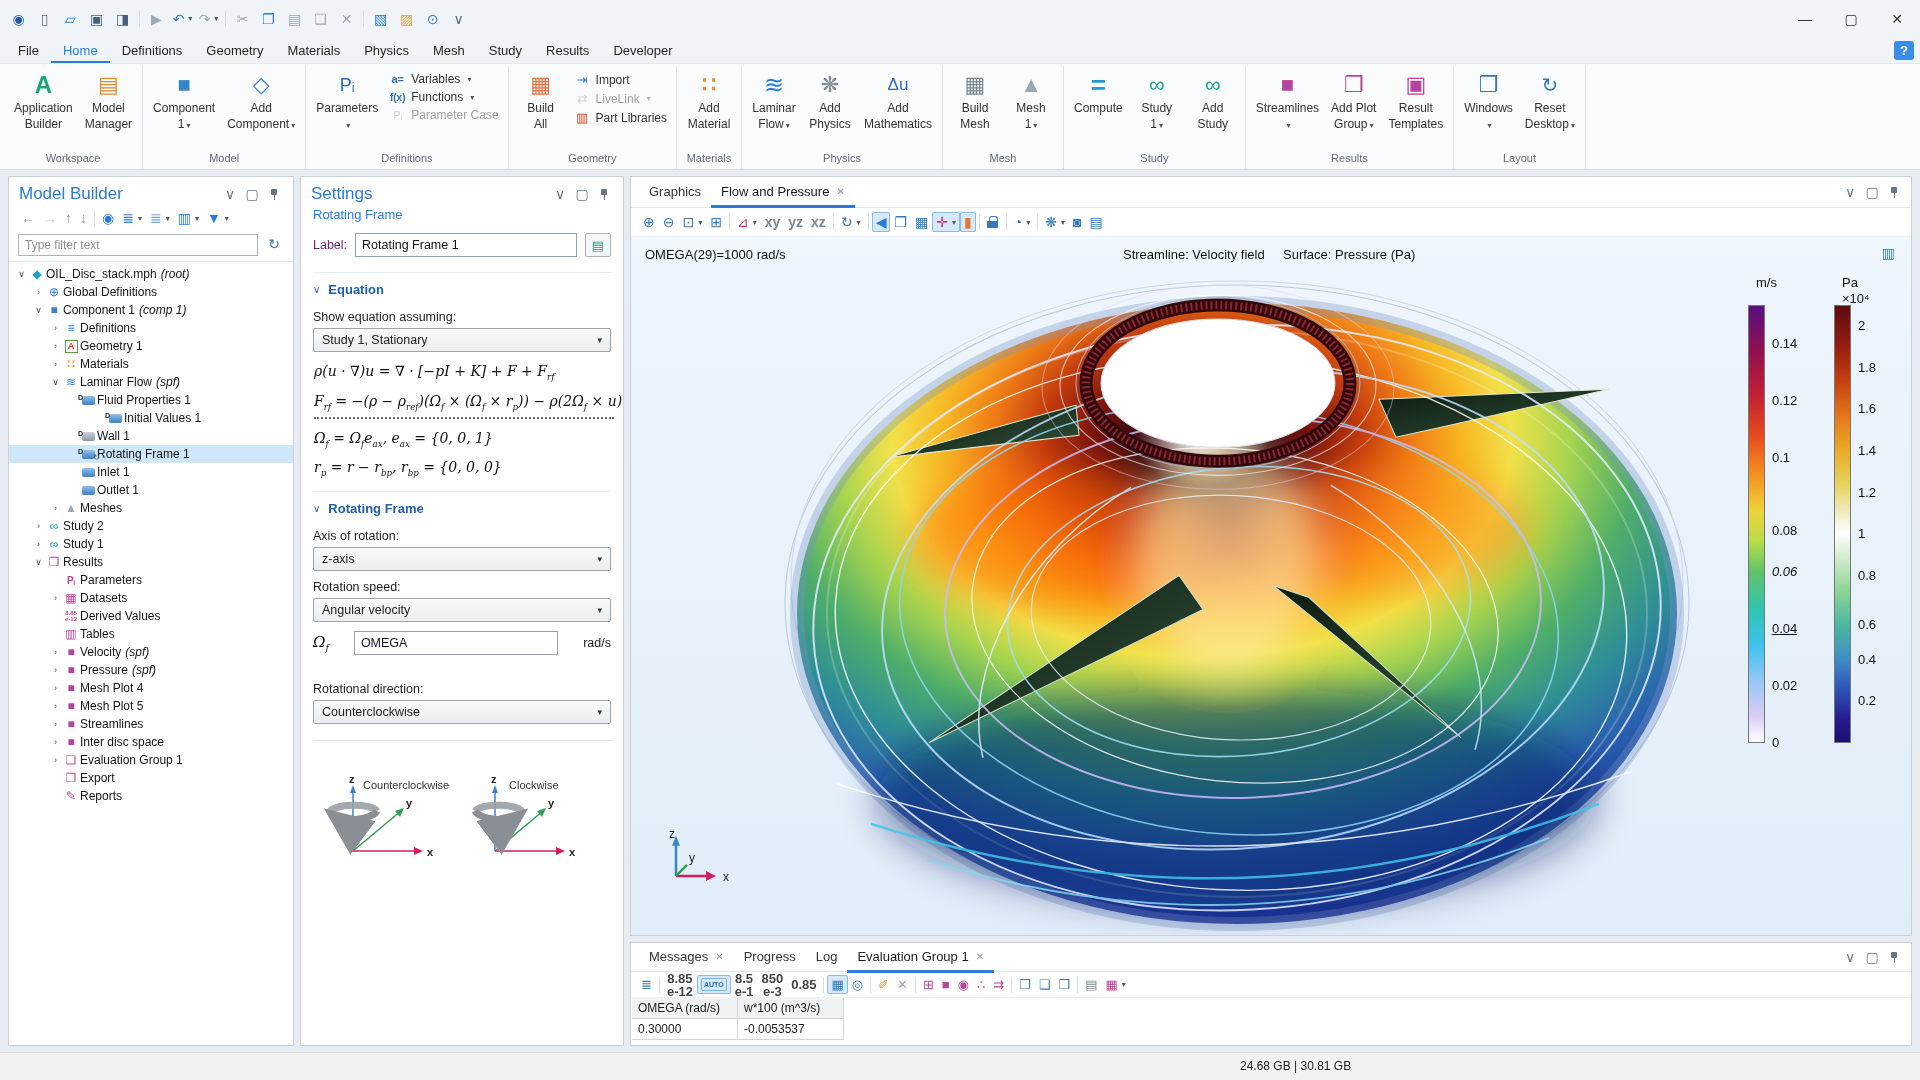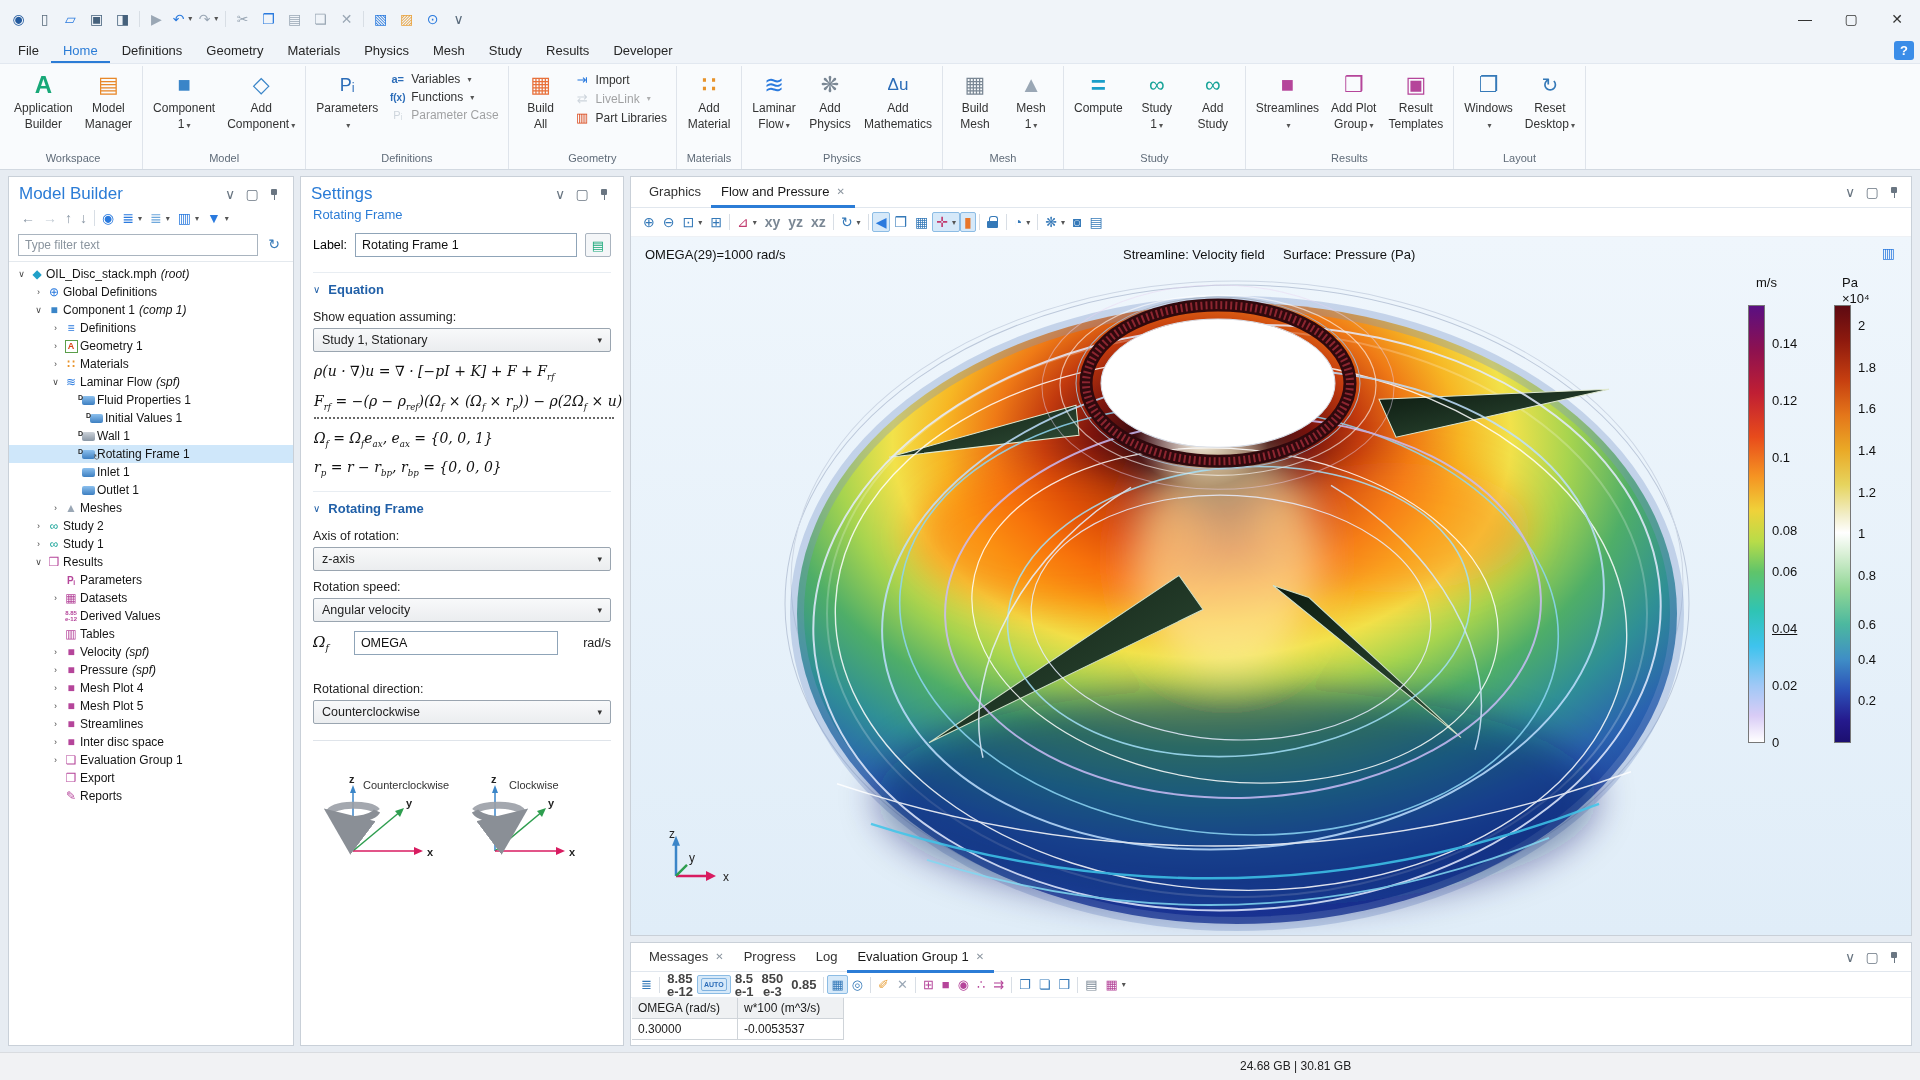--- a/index.html
+++ b/index.html
@@ -79,21 +79,21 @@
   .shape-lock { position:relative; width:12px; height:13px; display:inline-block; }
   .shape-lock::before { content:""; position:absolute; left:2px; top:0; width:7px; height:6px; border:1.5px solid #3579b8; border-bottom:none; border-radius:3px 3px 0 0; }
   .shape-lock::after { content:""; position:absolute; left:0; top:5px; width:11px; height:7px; background:#3579b8; border-radius:1px; }
   .shape-pin { position:relative; width:10px; height:13px; display:inline-block; }
   .shape-pin::before { content:""; position:absolute; left:2px; top:1px; width:6px; height:6px; background:#6a7682; border-radius:1px; }
   .shape-pin::after { content:""; position:absolute; left:4.5px; top:7px; width:1.5px; height:5px; background:#6a7682; }
 
   
   .subtitle { font-size:13px; color:#2b7cd6; padding:0 12px 2px; }
   .labelrow { display:flex; align-items:center; gap:8px; margin:9px 12px 2px; }
-  .labelcap { font-size:12.5px; color:#000000; }
+  .labelcap { font-size:12.5px; color:#701a75; }
   .labelrow input { flex:1; height:24px; border:1px solid #8fa4b8; font-size:12.5px; padding:0 6px; color:#111; font-family:"Liberation Sans",sans-serif; }
   .editbtn { width:26px; height:24px; border:1px solid #aab4bf; border-radius:2px; background:#f4f6f8; display:flex; align-items:center; justify-content:center; }
   .editbtn .ic { font-size:13px; color:#18a878; }
   .secthead { display:flex; align-items:center; gap:8px; color:#2160a8; font-weight:700; font-size:13px; margin:13px 12px 4px; border-top:1px solid #e8edf2; padding-top:9px; }
   .secthead .chev { font-weight:400; font-size:10px; color:#2160a8; }
   .flabel { font-size:12.5px; color:#222; margin:9px 12px 0; }
   .select { height:24px; background:linear-gradient(#f8f9fa,#ebedef); border:1px solid #9aa5b0; border-radius:2px; display:flex; align-items:center; padding:0 8px; font-size:12.5px; color:#222; margin:4px 12px 0; }
   .select .sc { margin-left:auto; font-size:9px; color:#333; }
   .math { font-family:"DejaVu Serif",serif; font-style:italic; font-size:14px; color:#111; margin:11px 13px 0; white-space:nowrap; }
   .math sub { font-size:.62em; }
@@ -566,21 +566,21 @@
           <span class="tlab">Laminar Flow</span>
           <span class="tsuf">(spf)</span>
         </div>
         <div class="trow" style="padding-left: 57px;">
           <span class="tar"></span>
           <span class="tic">
             <span class="ic shape-node nd"></span>
           </span>
           <span class="tlab">Fluid Properties 1</span>
         </div>
-        <div class="trow" style="padding-left: 65px;">
+        <div class="trow" style="padding-left: 84px;">
           <span class="tar"></span>
           <span class="tic">
             <span class="ic shape-node nd"></span>
           </span>
           <span class="tlab">Initial Values 1</span>
         </div>
         <div class="trow" style="padding-left: 57px;">
           <span class="tar"></span>
           <span class="tic">
             <span class="ic shape-node ng nd"></span>
@@ -1035,21 +1035,21 @@
 
         <div id="colorbars">
             <div class="cbar" style="left: 1117px;">
               <div class="cunits">m/s</div>
               <div class="cwrap">
                 <div class="cgrad grad-velocity"></div>
                 <div class="ctick" style="top: 30.5212px;">0.14</div>
                 <div class="ctick" style="top: 87.5896px;">0.12</div>
                 <div class="ctick" style="top: 144.658px;">0.1</div>
                 <div class="ctick" style="top: 201.726px; margin-top: 16px;">0.08</div>
-                <div class="ctick" style="top: 258.795px;">0.06</div>
+                <div class="ctick" style="top: 258.795px; font-style: italic;">0.06</div>
                 <div class="ctick" style="top: 315.863px; text-decoration: underline;">0.04</div>
                 <div class="ctick" style="top: 372.932px;">0.02</div>
                 <div class="ctick" style="top: 430px;">0</div>
               </div>
             </div>
             <div class="cbar" style="left: 1203px;">
               <div class="cunits">Pa<div>×10⁴</div></div>
               <div class="cwrap">
                 <div class="cgrad grad-pressure"></div>
                 <div class="ctick" style="top: 12.8571px;">2</div>

